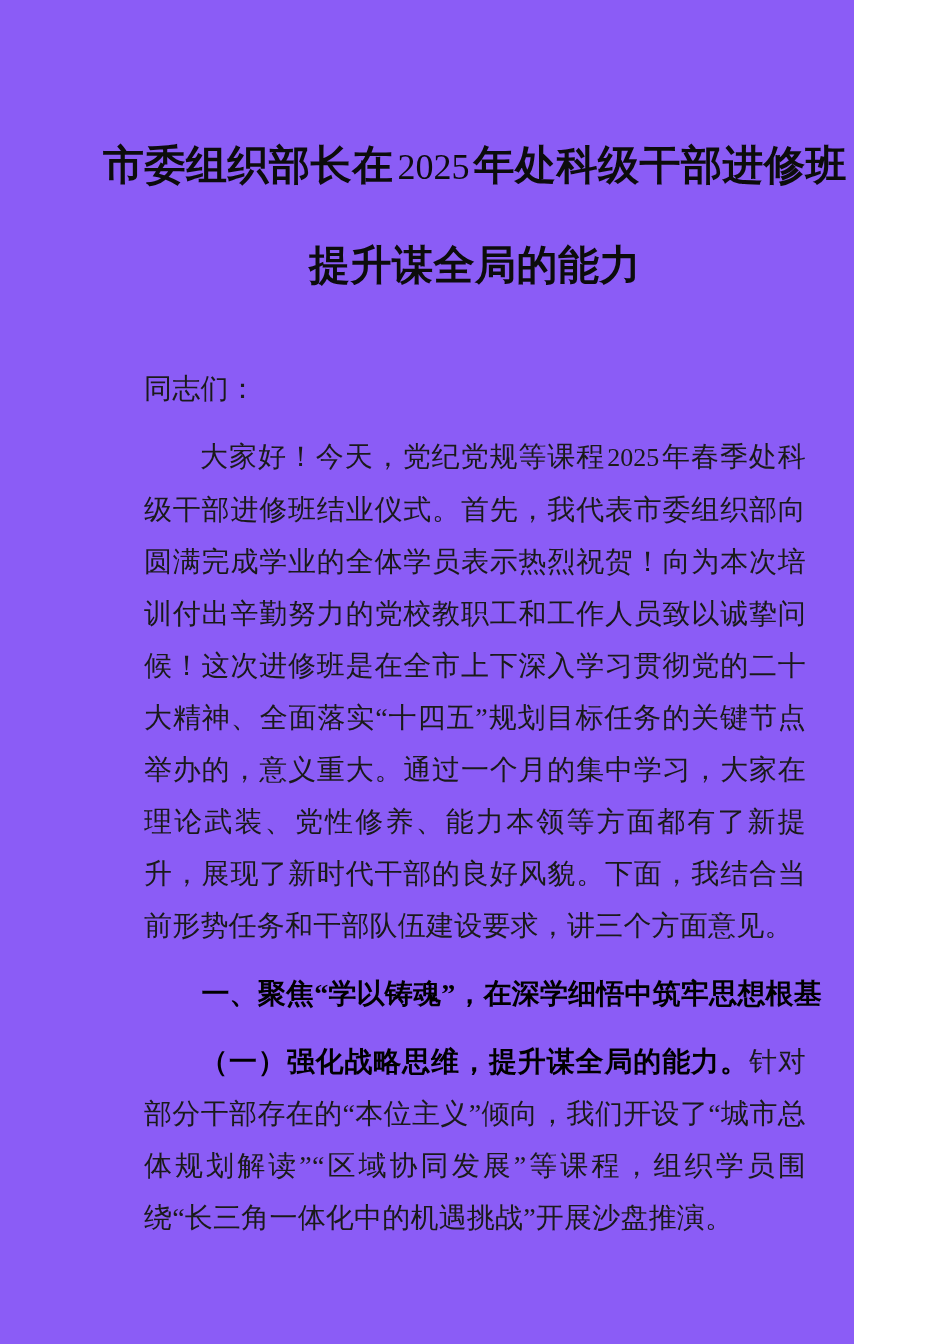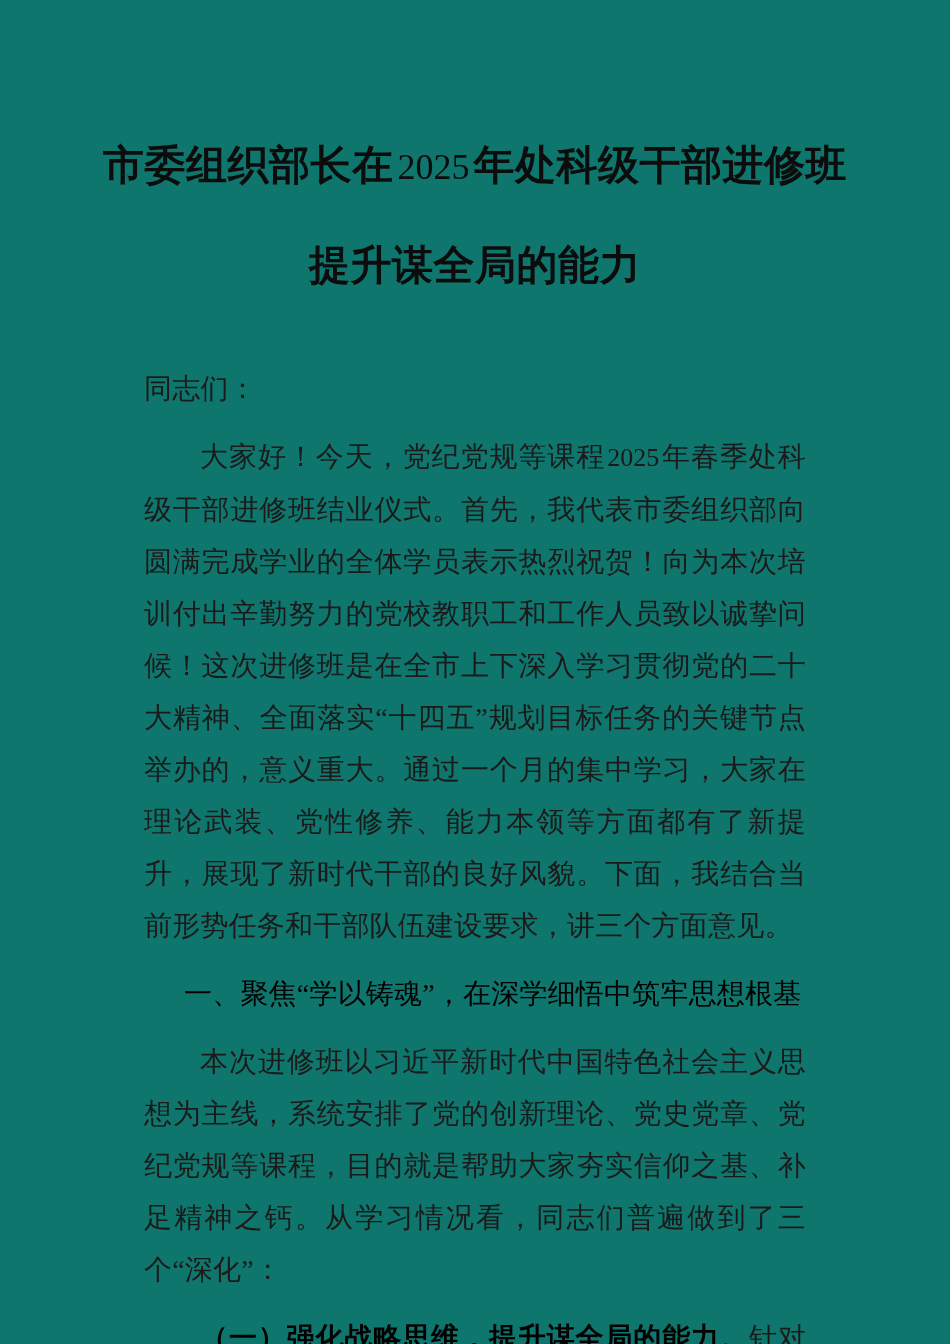--- a/index.html
+++ b/index.html
@@ -6,23 +6,23 @@
     margin: 0;
     padding: 0;
     background: #ffffff;
   }
   body {
     font-family: "Liberation Serif", "DejaVu Serif", serif;
     color: #111111;
   }
   .page {
     position: relative;
-    width: 950px;
+    width: 854px;
     height: 1344px;
-    background: #0f766e;
+    background: #8b5cf6;
     overflow: hidden;
     box-sizing: border-box;
   }
 
   
   .doc-title {
     position: absolute;
     left: 0;
     top: 116px;
     width: 950px;
@@ -66,23 +66,23 @@
   }
   p.indent { text-indent: 56px; }
   p.salutation { text-indent: 0; }
 
   
   p.heading-1 {
     margin: 0;
     font-size: 28px;
     line-height: 52px;
     text-indent: 56px;
-    font-weight: 400;
+    font-weight: 700;
     color: #000000;
-    text-align: left;
+    text-align: right;
     letter-spacing: 0.2px;
   }
 
   
   .lead-bold {
     font-weight: 700;
     color: #000000;
   }
 
   
@@ -104,18 +104,17 @@
   </div>
 
   <div class="body-block">
 
     <p class="para salutation">同志们：</p>
 
     <p class="para indent"><span>大家好！今天，党纪党规等课程</span><span class="dnum">2025</span><span>年春季处科级干部进修班结业仪式。首先，我代表市委组织部向圆满完成学业的全体学员表示热烈祝贺！向为本次培训付出辛勤努力的党校教职工和工作人员致以诚挚问候！这次进修班是在全市上下深入学习贯彻党的二十大精神、全面落实“十四五”规划目标任务的关键节点举办的，意义重大。通过一个月的集中学习，大家在理论武装、党性修养、能力本领等方面都有了新提升，展现了新时代干部的良好风貌。下面，我结合当前形势任务和干部队伍建设要求，讲三个方面意见。</span></p>
 
     <p class="heading-1">一、聚焦“学以铸魂”，在深学细悟中筑牢思想根基</p>
 
-    <p class="para indent">本次进修班以习近平新时代中国特色社会主义思想为主线，系统安排了党的创新理论、党史党章、党纪党规等课程，目的就是帮助大家夯实信仰之基、补足精神之钙。从学习情况看，同志们普遍做到了三个“深化”：</p>
 
     <p class="para indent"><span class="lead-bold">（一）强化战略思维，提升谋全局的能力。</span><span>针对部分干部存在的“本位主义”倾向，我们开设了“城市总体规划解读”“区域协同发展”等课程，组织学员围绕“长三角一体化中的机遇挑战”开展沙盘推演。</span></p>
 
   </div>
 </div>
 
 </body></html>

